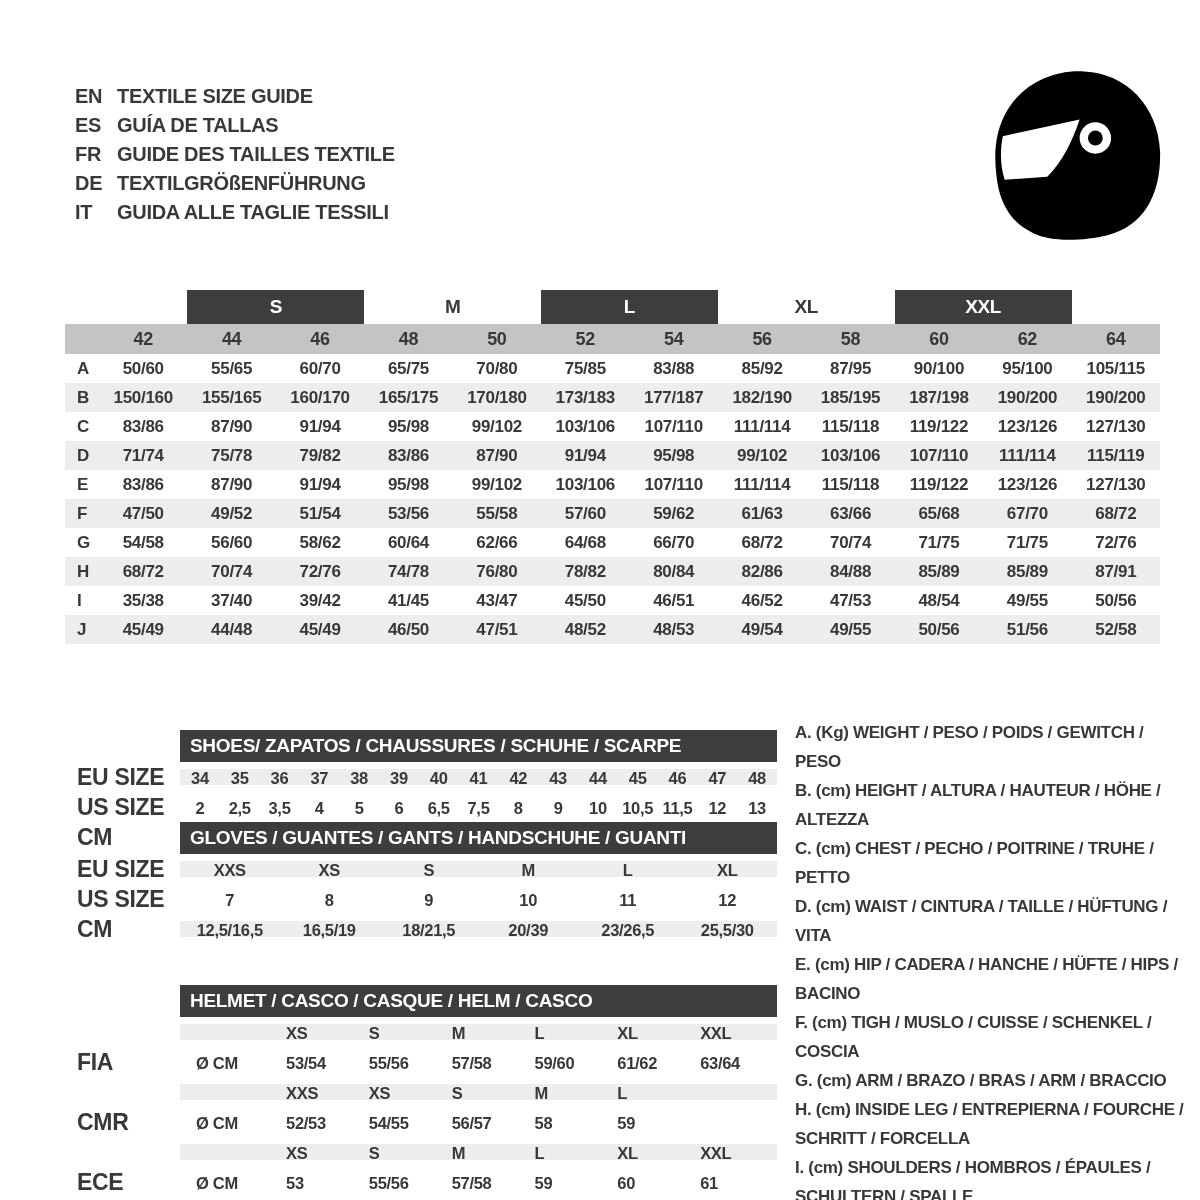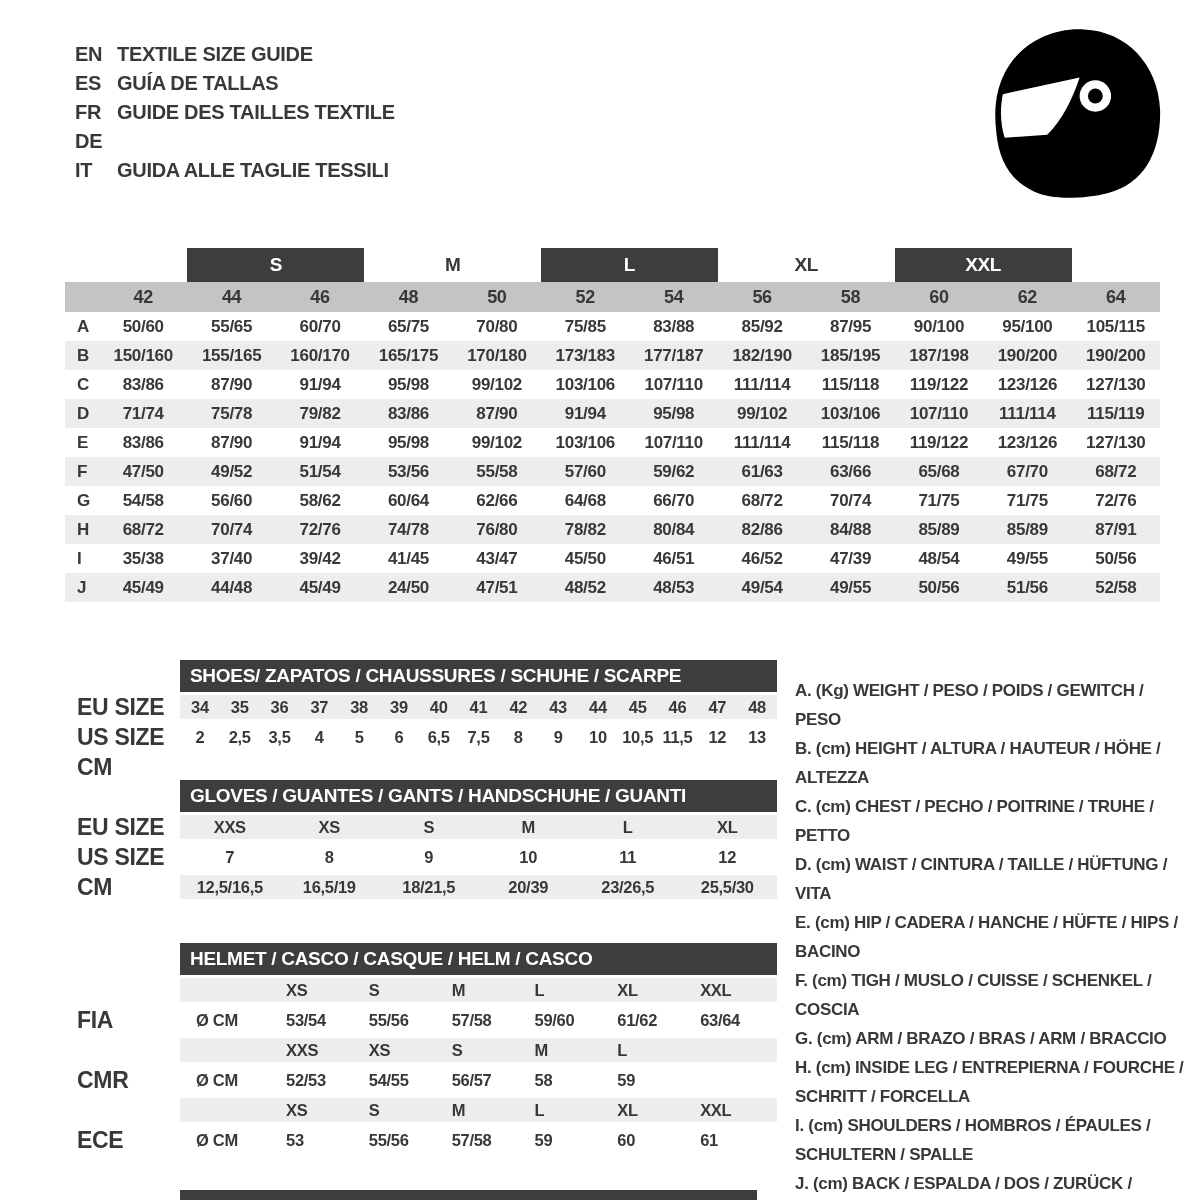--- a/index.html
+++ b/index.html
@@ -1,19 +1,19 @@
 <!DOCTYPE html>
 <html><head>
 <meta charset="utf-8">
 <style>
   html,body{margin:0;padding:0;background:#fff;}
   body{width:1200px;height:1200px;position:relative;overflow:hidden;
        font-family:"Liberation Sans",sans-serif;font-weight:700;color:#383838;
        letter-spacing:-0.3px;}
-  .abs{position:absolute;}
+  .abs{position:absolute;margin-top:42px;}
 
   
   .lang-block{left:75px;top:40px;}
   .lang-row{display:flex;line-height:29px;font-size:20px;}
   .lang-code{width:42px;}
   
   .helmet-icon{left:975px;top:22px;width:200px;height:185px;}
 
   
   .main-table{left:65px;top:248px;width:1095px;}
@@ -29,21 +29,21 @@
   .trow .rlabel{padding-left:12px;}
   .trow .cells{display:contents;}
   .trow .cell{text-align:center;}
 
   
   .section{left:65px;width:712px;}
   .sec-bar{margin-left:115px;height:32px;line-height:32px;background:#3d3d3d;color:#fff;
            font-size:19px;padding-left:10px;box-sizing:border-box;}
   .brow{display:flex;height:30px;align-items:center;}
   .brow .blabel{width:115px;padding-left:12px;box-sizing:border-box;font-size:23px;flex:none;}
-  .brow .vals{flex:1;height:24px;display:grid;align-items:center;font-size:16.5px;}
+  .brow .vals{flex:1;height:16px;display:grid;align-items:center;font-size:16.5px;}
   .vals .cell{text-align:center;}
   .shoes-sec .vals{grid-template-columns:repeat(15,1fr);}
   .gloves-sec .vals{grid-template-columns:repeat(6,1fr);}
   .shoes-sec .brow:nth-of-type(odd) .vals,
   .gloves-sec .brow:nth-of-type(odd) .vals{background:#ededed;}
   .helmet-sec .vals{grid-template-columns:90px repeat(6,1fr);padding-left:10px;box-sizing:border-box;}
   .helmet-sec .size-row .vals{background:#ededed;}
   .helmet-sec .vals .cell{text-align:left;padding-left:6px;}
   .helmet-sec .unit-cell{text-align:left;}
 
@@ -69,20 +69,21 @@
       <span class="lang-title">GUÍA DE TALLAS</span>
     </div>
 
     <div class="lang-row">
       <span class="lang-code">FR</span>
       <span class="lang-title">GUIDE DES TAILLES TEXTILE</span>
     </div>
 
     <div class="lang-row">
       <span class="lang-code">DE</span>
+      <span class="lang-title">TEXTILGRÖßENFÜHRUNG</span>
     </div>
 
     <div class="lang-row">
       <span class="lang-code">IT</span>
       <span class="lang-title">GUIDA ALLE TAGLIE TESSILI</span>
     </div>
   </div>
 
 <div class="abs helmet-icon">
   <svg width="200" height="185" viewBox="0 0 200 200">
@@ -400,42 +401,42 @@
             <div class="cell">41/45</div>
           
             <div class="cell">43/47</div>
           
             <div class="cell">45/50</div>
           
             <div class="cell">46/51</div>
           
             <div class="cell">46/52</div>
           
-            <div class="cell">47/39</div>
+            <div class="cell">47/53</div>
           
             <div class="cell">48/54</div>
           
             <div class="cell">49/55</div>
           
             <div class="cell">50/56</div>
           </div>
       </div>
 
       <div class="tgrid trow">
         <div class="rlabel">J</div>
         <div class="cells">
           
         
             <div class="cell">45/49</div>
           
             <div class="cell">44/48</div>
           
             <div class="cell">45/49</div>
           
-            <div class="cell">24/50</div>
+            <div class="cell">46/50</div>
           
             <div class="cell">47/51</div>
           
             <div class="cell">48/52</div>
           
             <div class="cell">48/53</div>
           
             <div class="cell">49/54</div>
           
             <div class="cell">49/55</div>
@@ -443,21 +444,21 @@
             <div class="cell">50/56</div>
           
             <div class="cell">51/56</div>
           
             <div class="cell">52/58</div>
           </div>
       </div>
     </div>
 </div>
 
-<div class="abs section shoes-sec" style="top:660px;">
+<div class="abs section shoes-sec" style="top:688px;">
   <div class="sec-bar">SHOES/ ZAPATOS / CHAUSSURES / SCHUHE / SCARPE</div>
   <div>
 
       <div class="brow">
         <div class="blabel">EU SIZE</div>
         <div class="vals">
 
             <div class="cell">34</div>
 
             <div class="cell">35</div>

